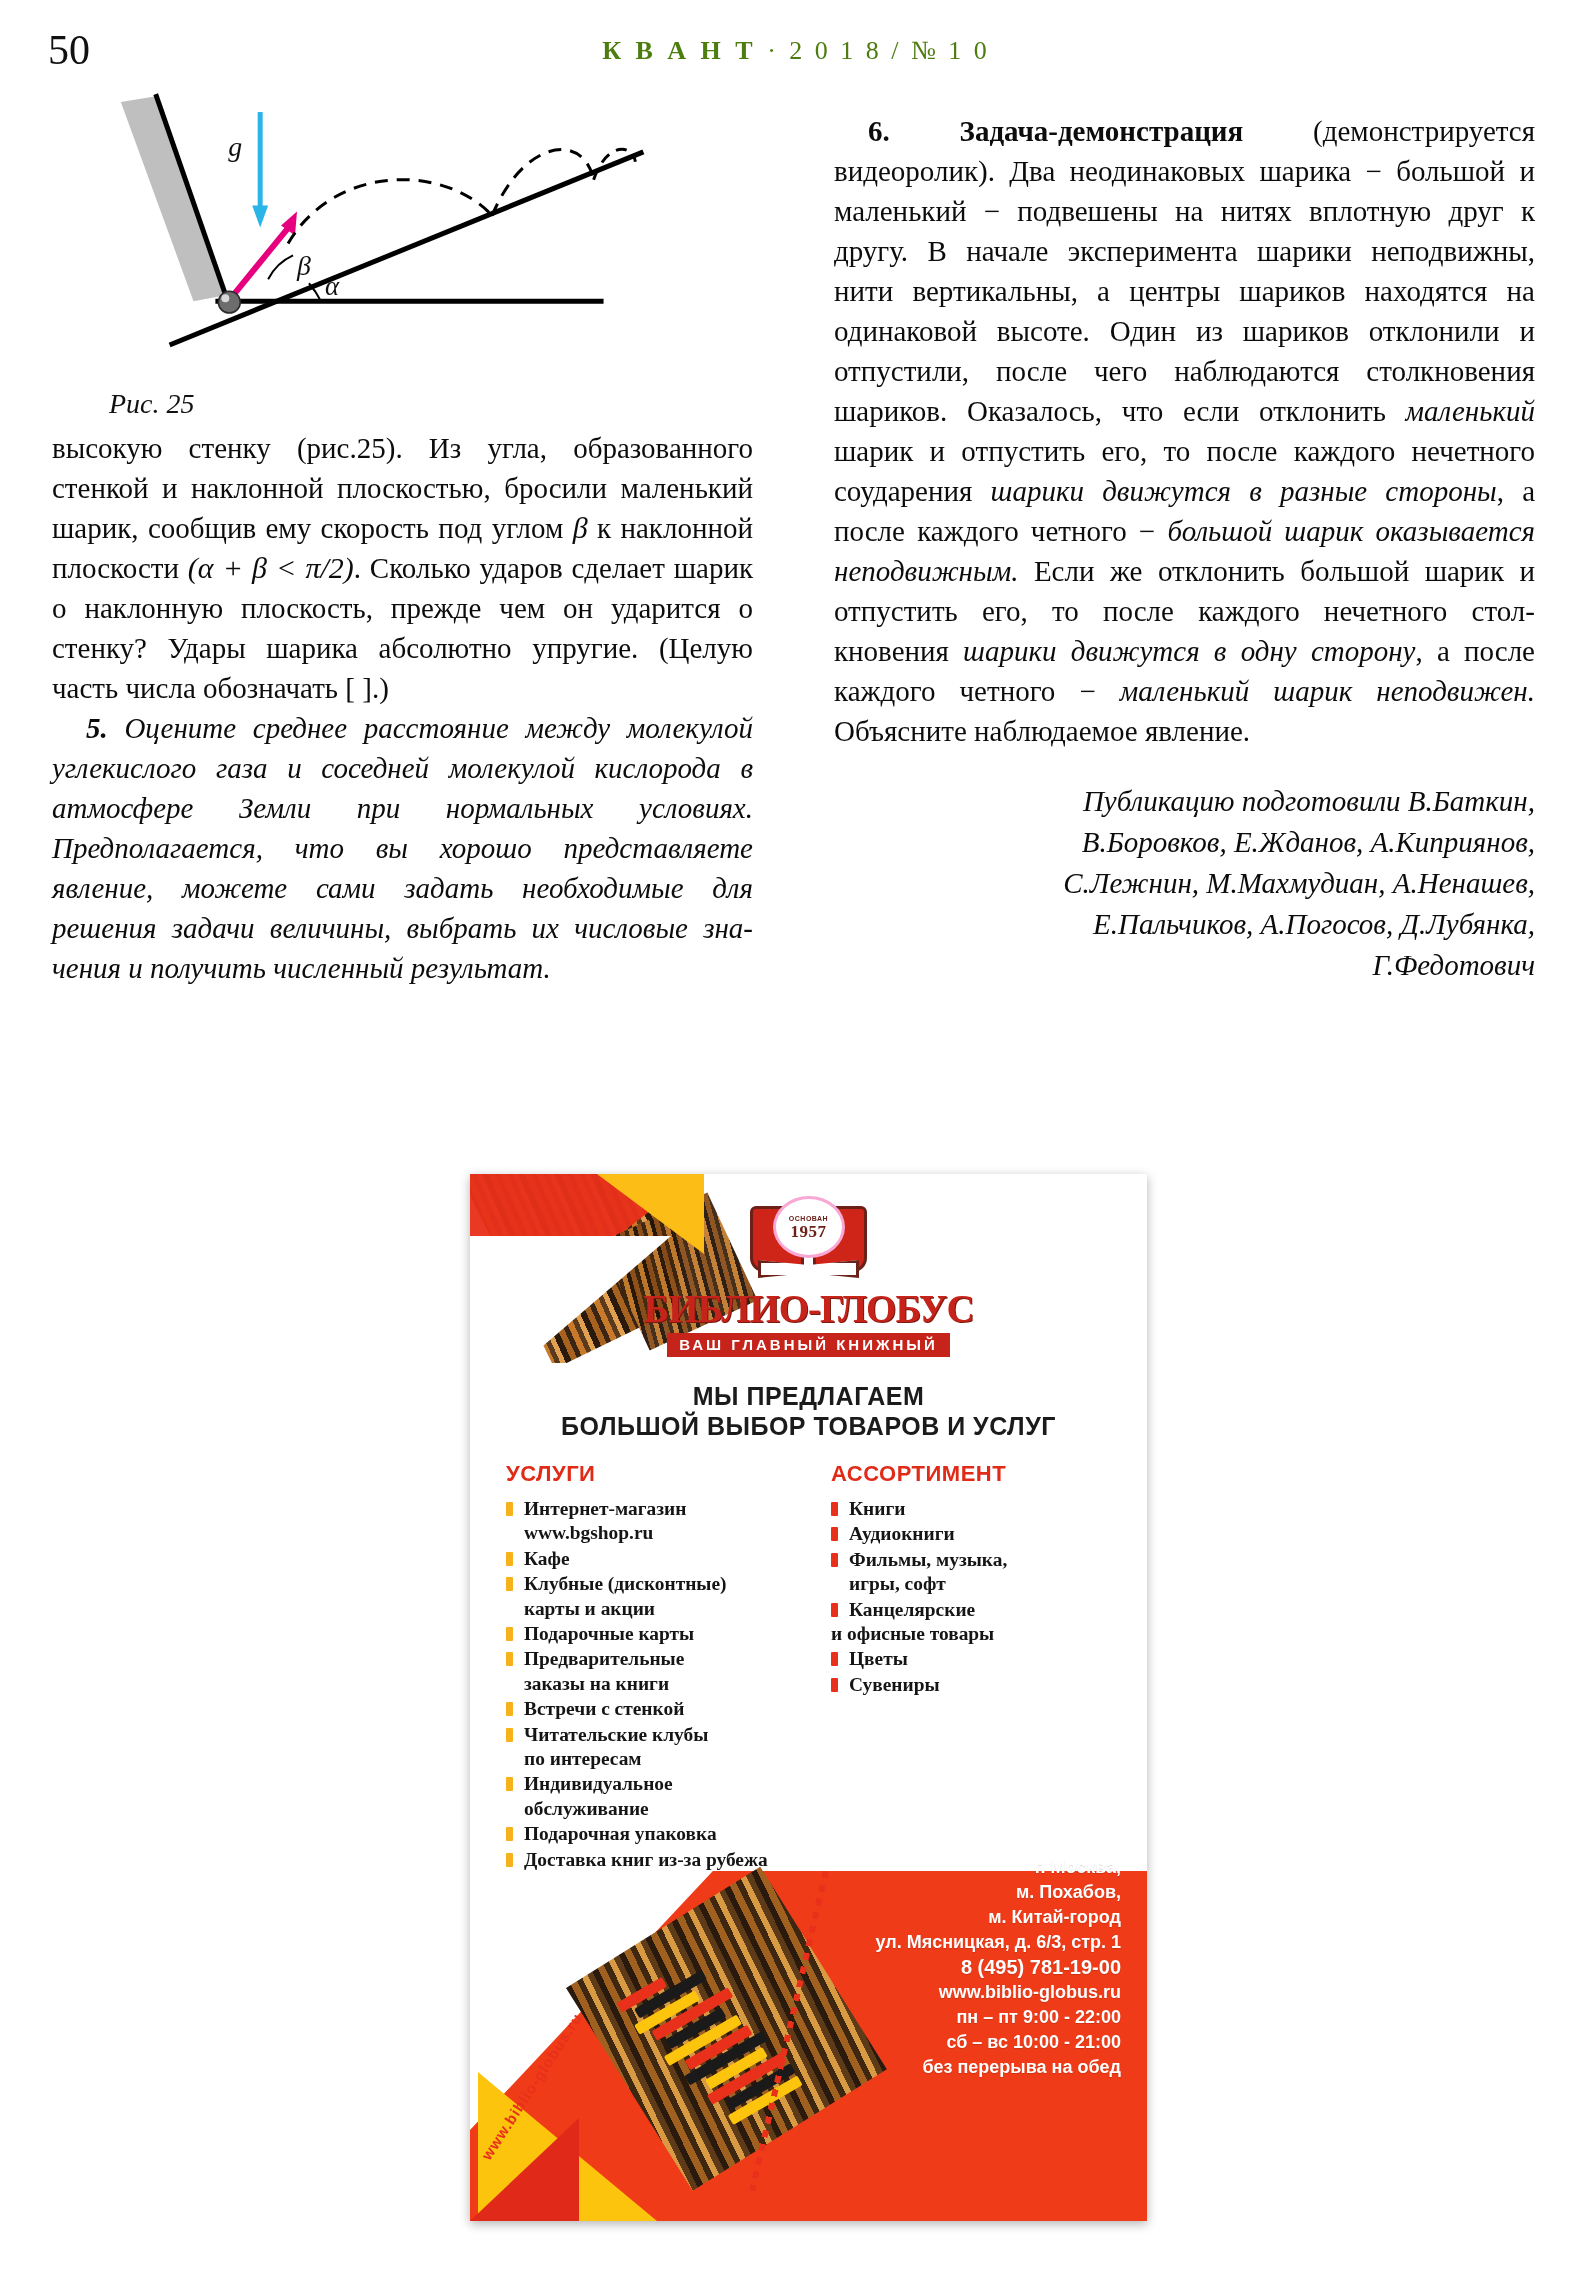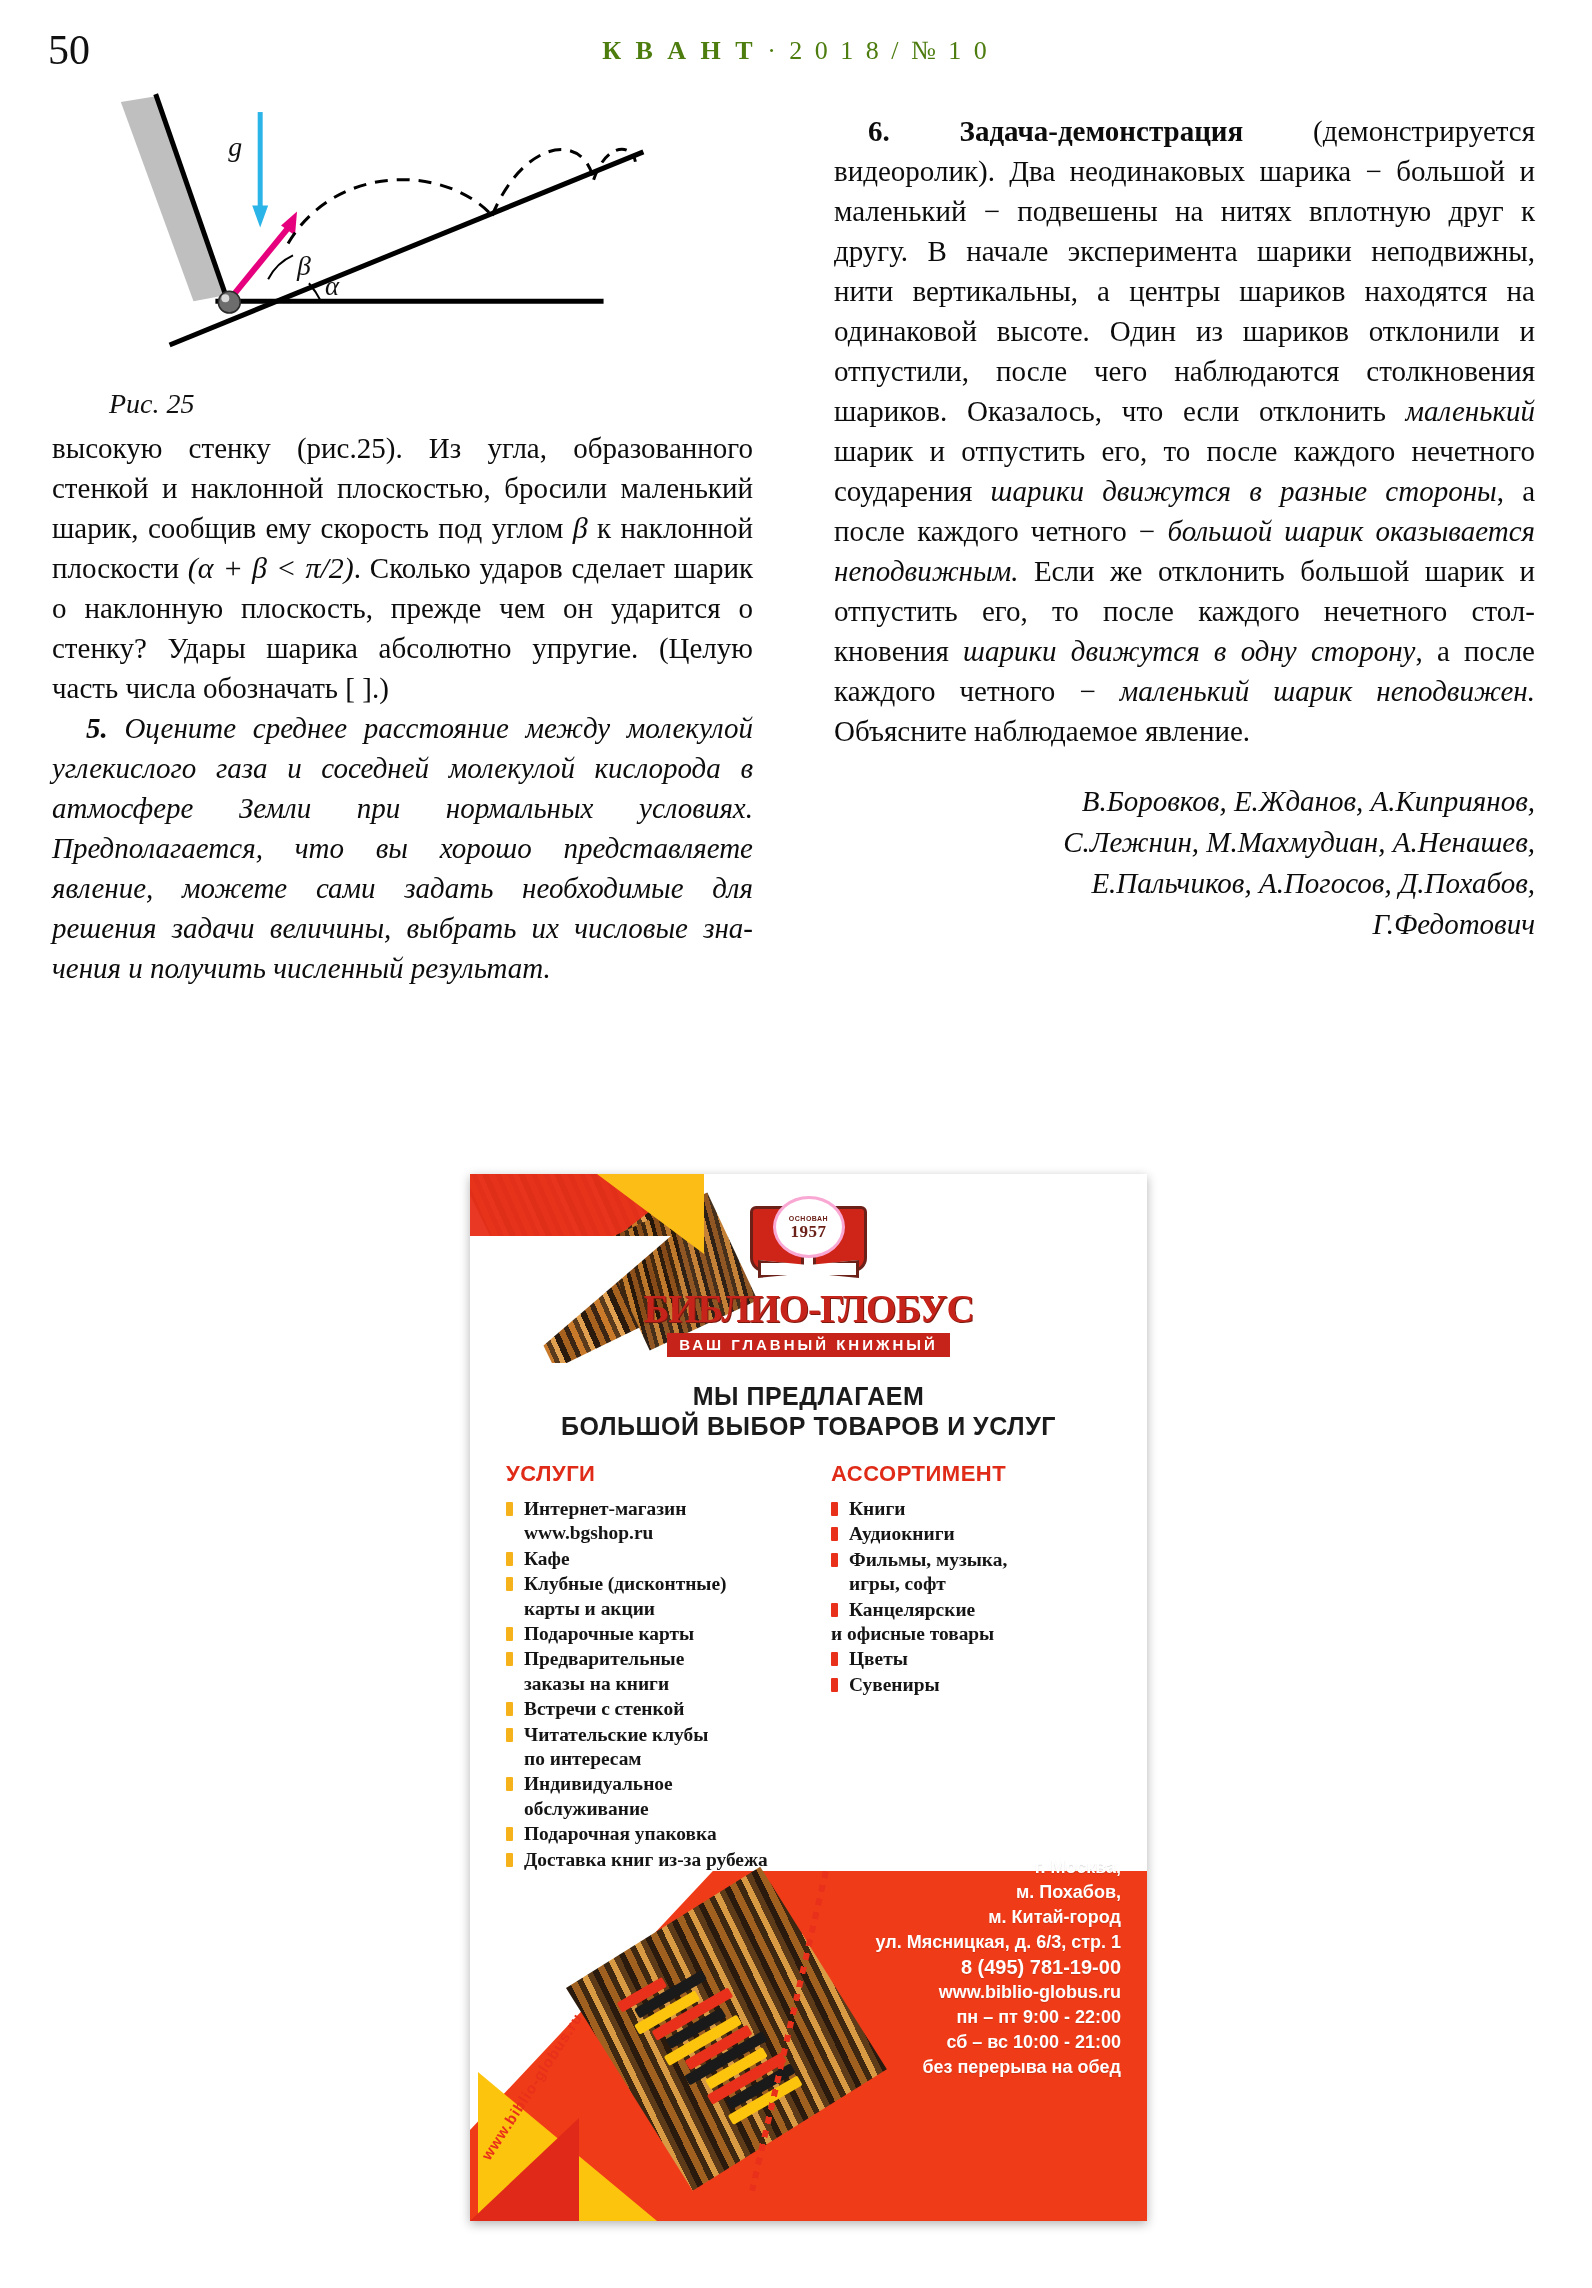--- a/index.html
+++ b/index.html
@@ -320,23 +320,24 @@
 
     <p class="para indent"><span class="num">5.</span>
       <span>Оцените среднее расстояние между мо­лекулой углекислого газа и соседней моле­кулой кислорода в атмосфере Земли при нормальных условиях. Предполагается, что вы хорошо представляете явление, можете сами задать необходимые для решения за­дачи величины, выбрать их числовые зна­чения и получить численный результат.</span></p>
   </div>
 
   <div class="col col-right">
     <p class="para indent"><span class="num">6.</span>
       <span class="num">Задача-демонстрация</span><span> (демонстрирует­ся видеоролик). Два неодинаковых шари­ка − большой и маленький − подвешены на нитях вплотную друг к другу. В начале эксперимента шарики неподвижны, нити вертикальны, а центры шариков находятся на одинаковой высоте. Один из шариков отклонили и отпустили, после чего наблю­даются столкновения шариков. Оказалось, что если отклонить </span><span class="it">маленький</span><span> шарик и от­пустить его, то после каждого нечетного соударения </span><span class="it">шарики движутся в разные стороны</span><span>, а после каждого четного − </span><span class="it">боль­шой шарик оказывается неподвижным.</span><span> Если же отклонить большой шарик и отпу­стить его, то после каждого нечетного стол­кновения </span><span class="it">шарики движутся в одну сторо­ну</span><span>, а после каждого четного − </span><span class="it">маленький шарик неподвижен.</span><span> Объясните наблюдае­мое явление.</span></p>
 
     <div class="credits">
+      <div>Публикацию подготовили В.Баткин,</div>
       <div>В.Боровков, Е.Жданов, А.Киприянов,</div>
       <div>С.Лежнин, М.Махмудиан, А.Ненашев,</div>
-      <div>Е.Пальчиков, А.Погосов, Д.Похабов,</div>
+      <div>Е.Пальчиков, А.Погосов, Д.Лубянка,</div>
       <div>Г.Федотович</div>
     </div>
   </div>
 
   <div class="ad">
     <div class="ad-inner">
 
       <div class="corner-books">
         <div class="shelf"></div>
       </div>

